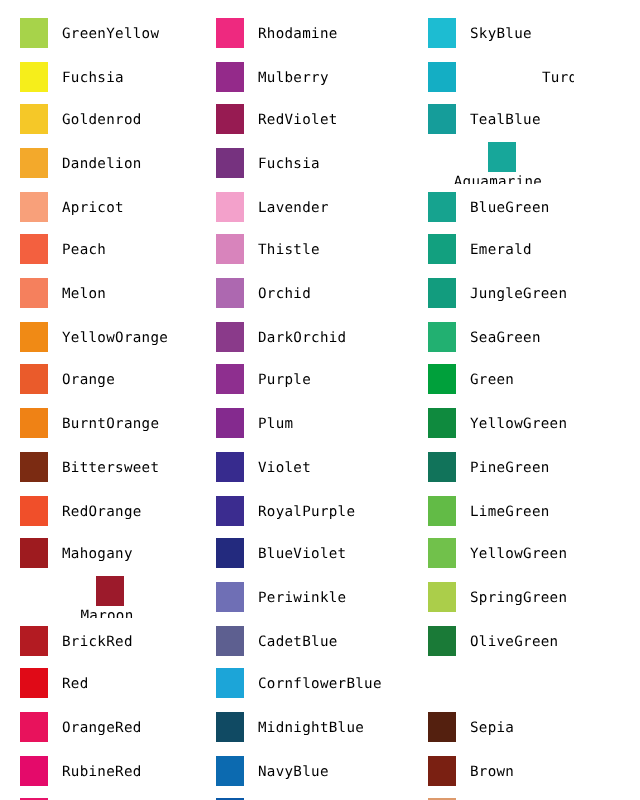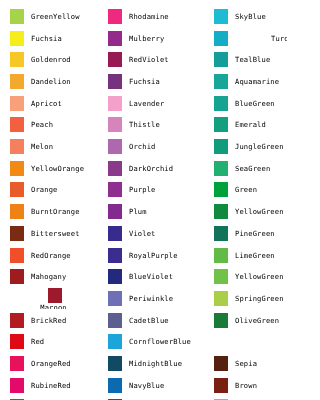--- a/index.html
+++ b/index.html
@@ -222,21 +222,21 @@
         <div class="color-label">SkyBlue</div>
       </div>
       <div class="color-row" style="top: 27.2px; gap: 36px;">
         <div class="swatch" style="background: rgb(20, 174, 196);"></div>
         <div class="color-label">Turquoise</div>
       </div>
       <div class="color-row" style="top: 48.9px;">
         <div class="swatch" style="background: rgb(21, 157, 154);"></div>
         <div class="color-label">TealBlue</div>
       </div>
-      <div class="color-row" style="top: 70.6px;">
+      <div class="color-row" style="top: 70.6px; flex-direction: column;">
         <div class="swatch" style="background: rgb(23, 167, 154);"></div>
         <div class="color-label">Aquamarine</div>
       </div>
       <div class="color-row" style="top: 92.3px;">
         <div class="swatch" style="background: rgb(22, 163, 143);"></div>
         <div class="color-label">BlueGreen</div>
       </div>
       <div class="color-row" style="top: 114px;">
         <div class="swatch" style="background: rgb(18, 160, 127);"></div>
         <div class="color-label">Emerald</div>

